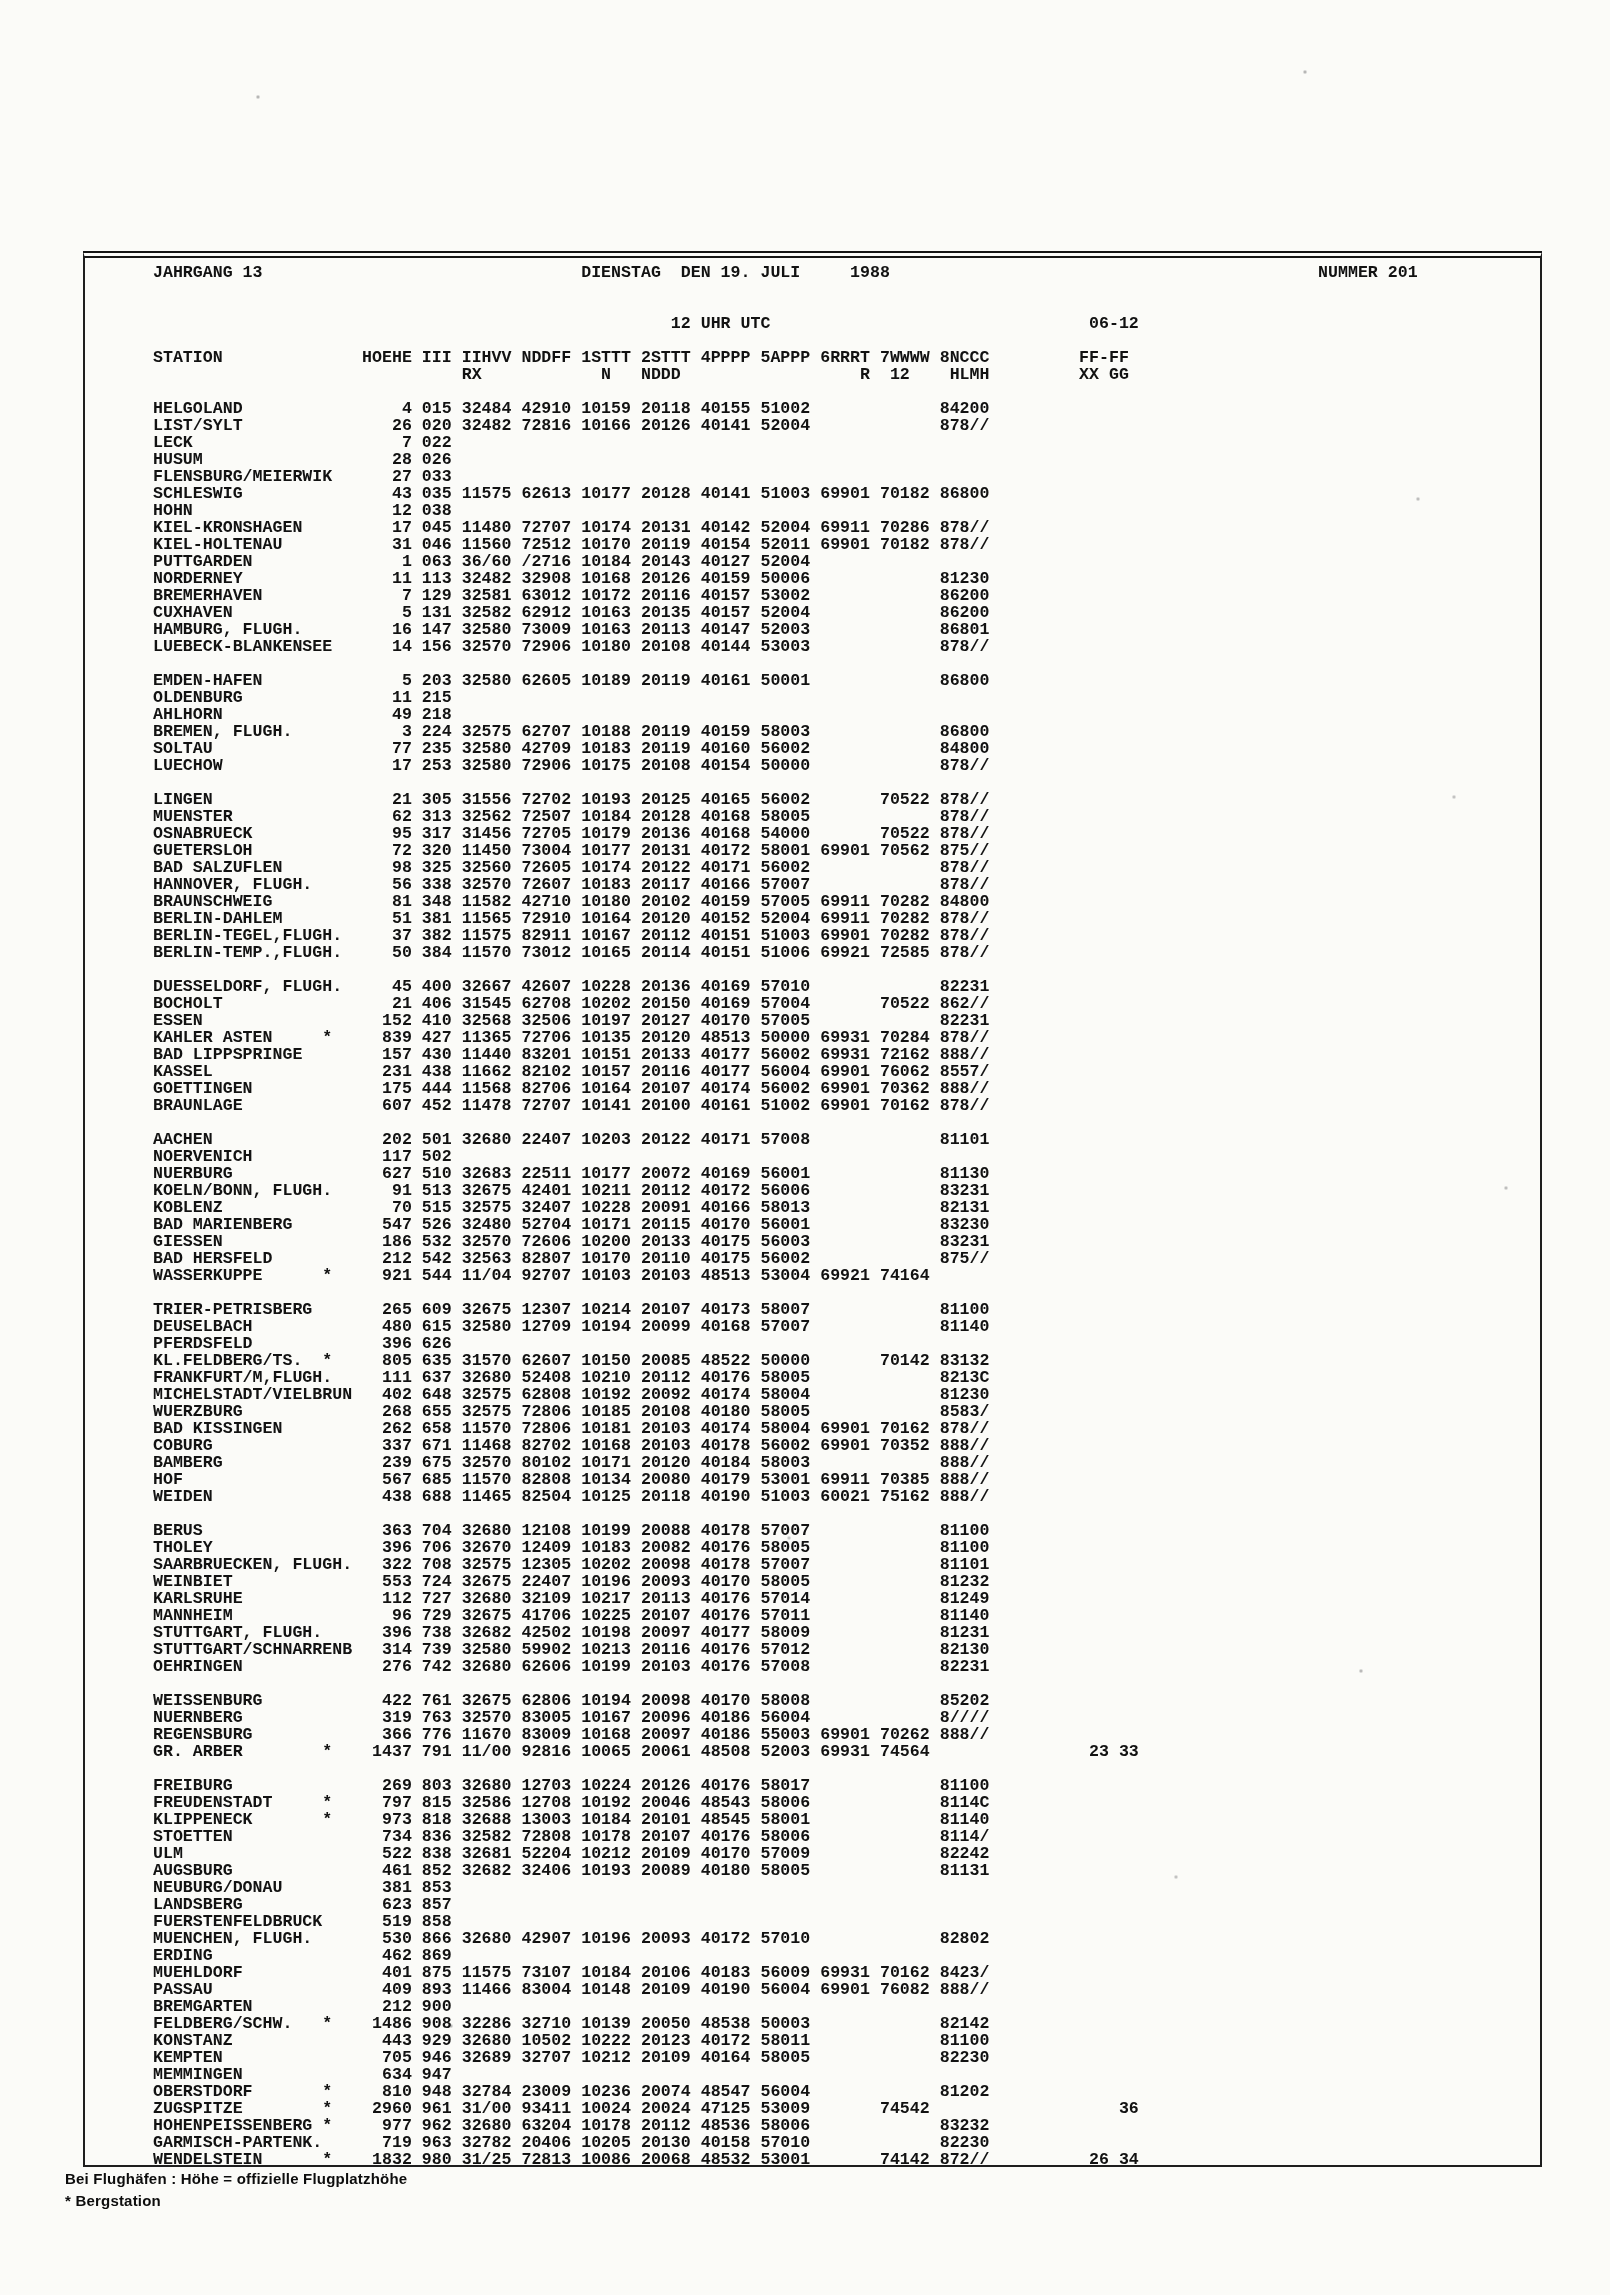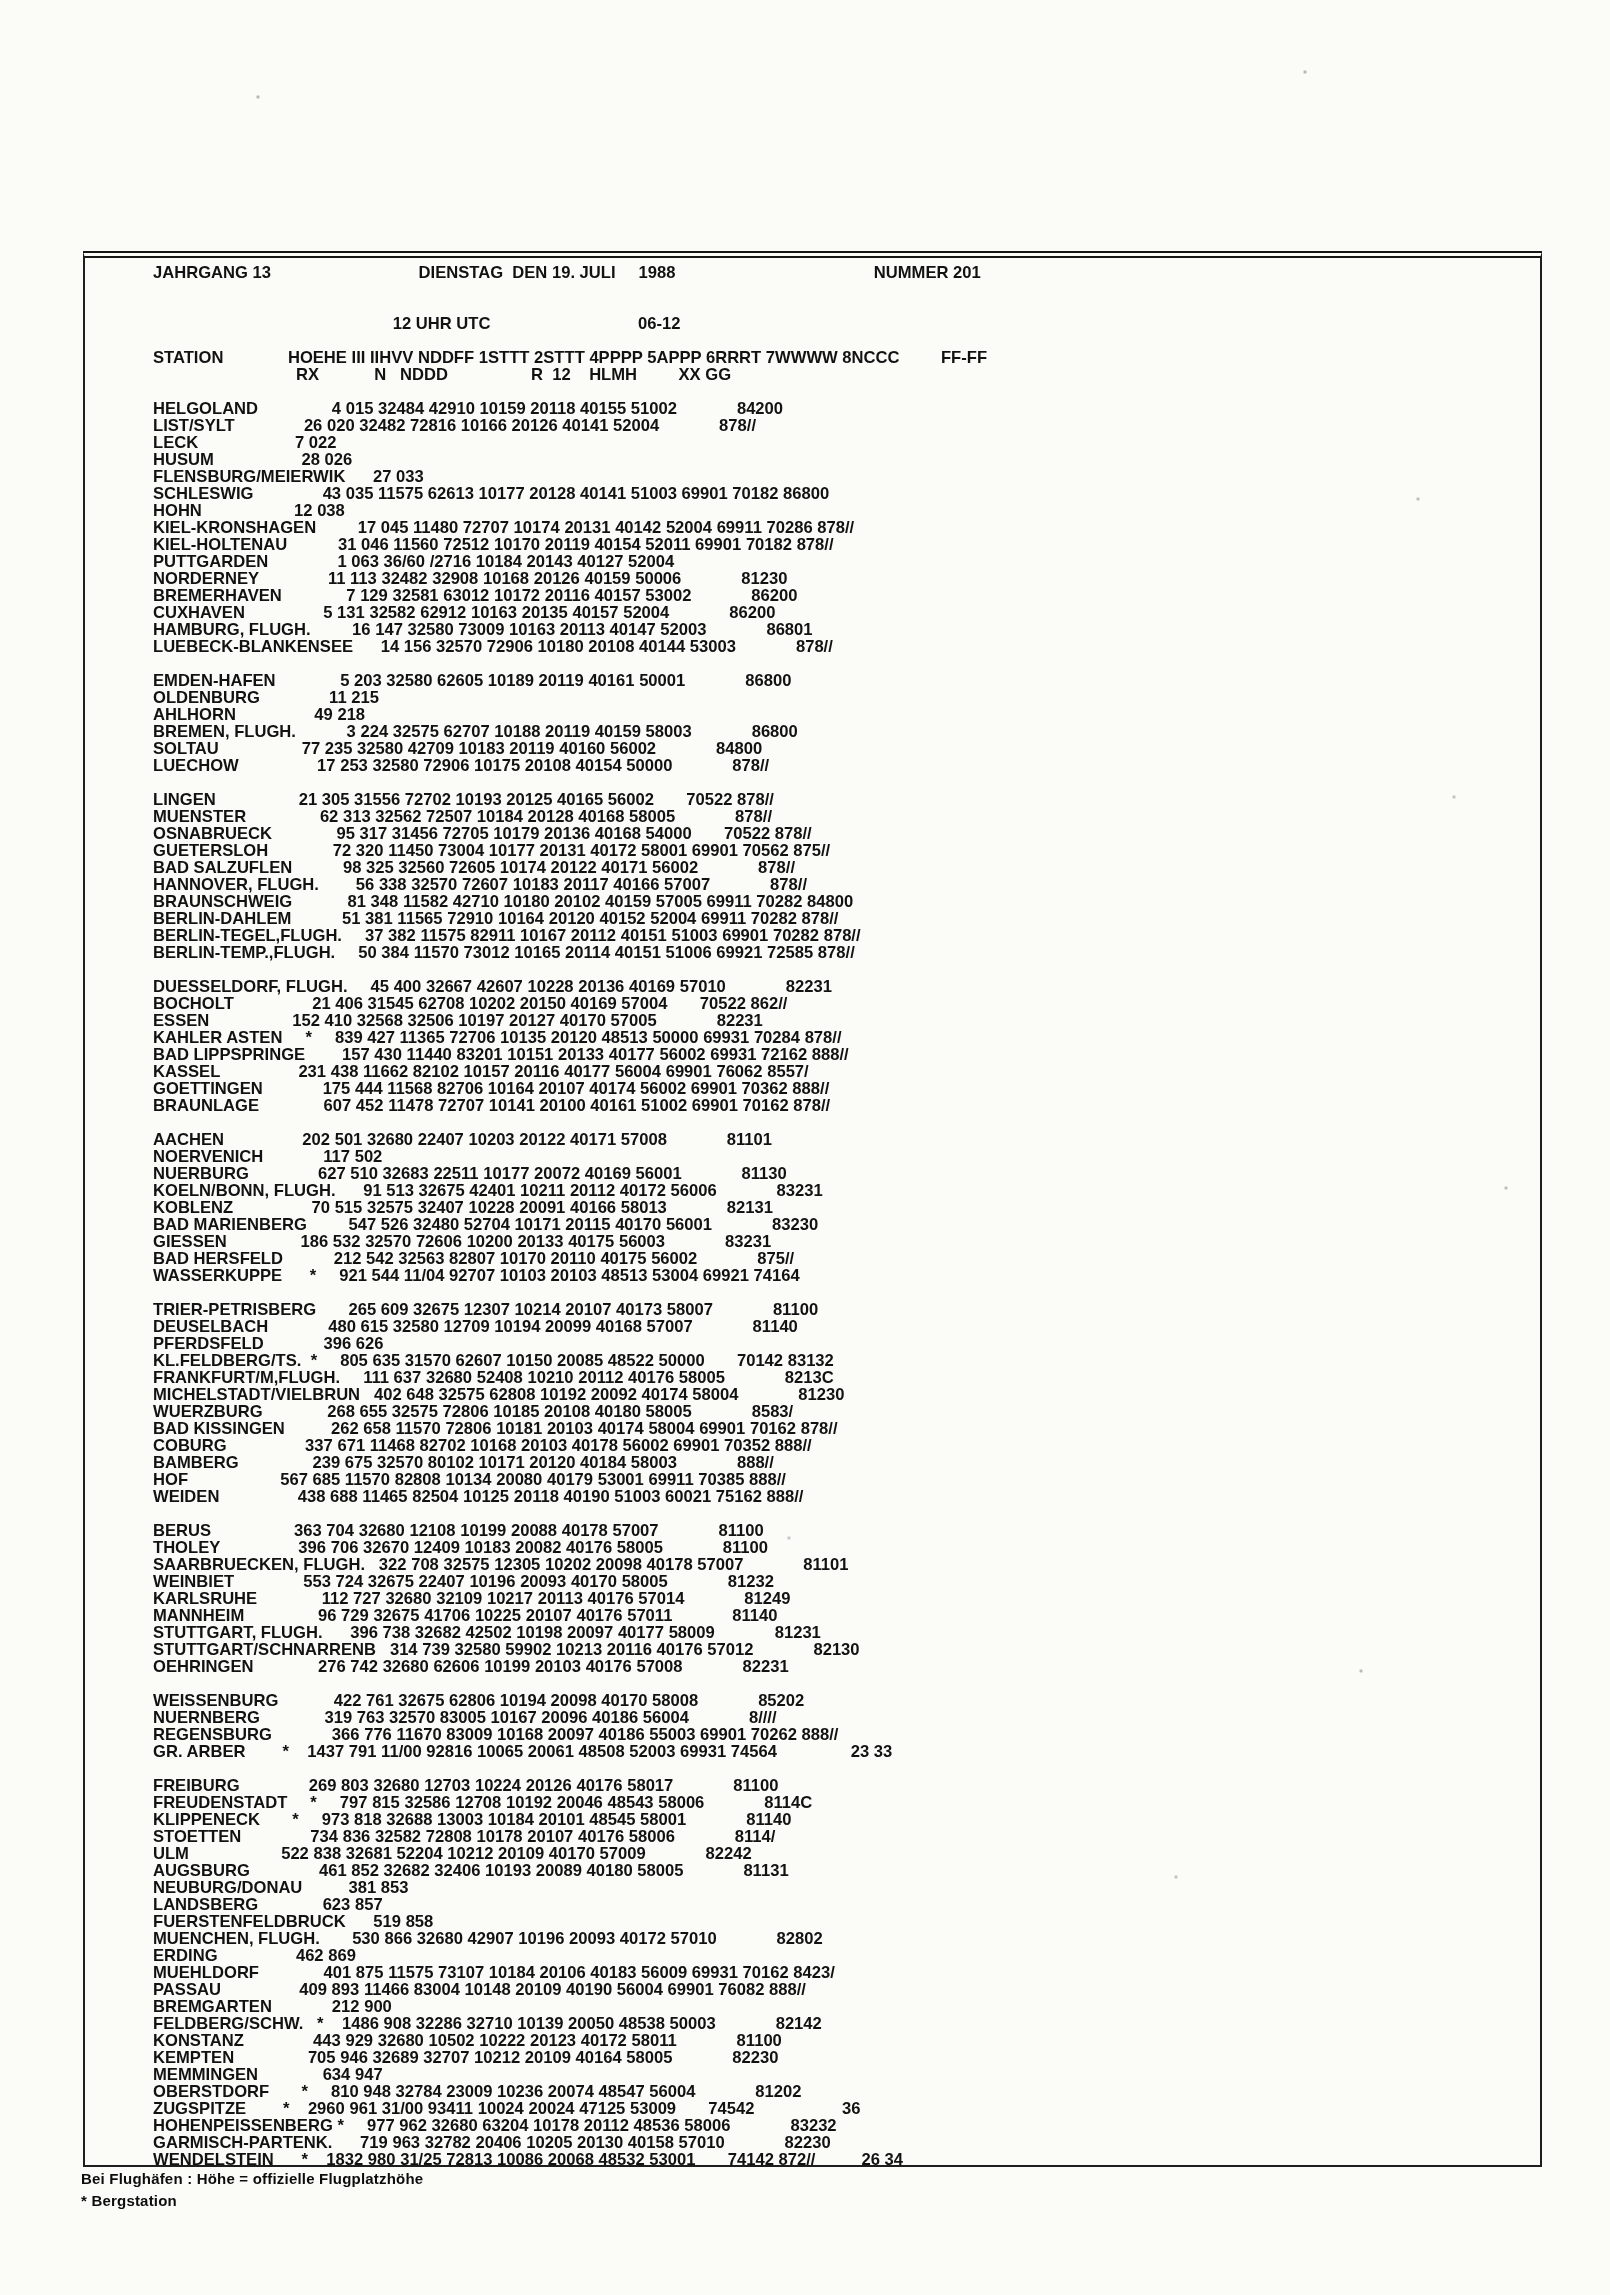--- a/index.html
+++ b/index.html
@@ -22,26 +22,26 @@
       radial-gradient(circle 1.6px at 789px 1538px,#b0b0b0 0,transparent 2.4px),
       radial-gradient(circle 1.6px at 1454px 797px,#ababab 0,transparent 2.4px);
   }
   .doc-box{
     position:absolute;left:83px;top:251px;width:1455px;height:1907px;
     border:2.4px solid #1e1e1e;border-top:7.2px double #151515;
     background:transparent;
   }
   pre.table{
     position:absolute;left:153px;top:264px;margin:0;
-    font-family:Liberation Sans, sans-serif;
+    font-family:Liberation Mono, monospace;
     font-size:16.6px;line-height:17px;font-weight:bold;
     color:#121212;white-space:pre;letter-spacing:0;
   }
   .footer{
-    position:absolute;left:81px;top:2168px;
+    position:absolute;left:65px;top:2168px;
     font-family:"Liberation Sans","DejaVu Sans",sans-serif;
     font-weight:bold;font-size:15px;line-height:22px;color:#0d0d0d;
     letter-spacing:0.2px;
   }
 </style>
 </head>
 <body>
 
 <div class="doc-box"></div>
 

